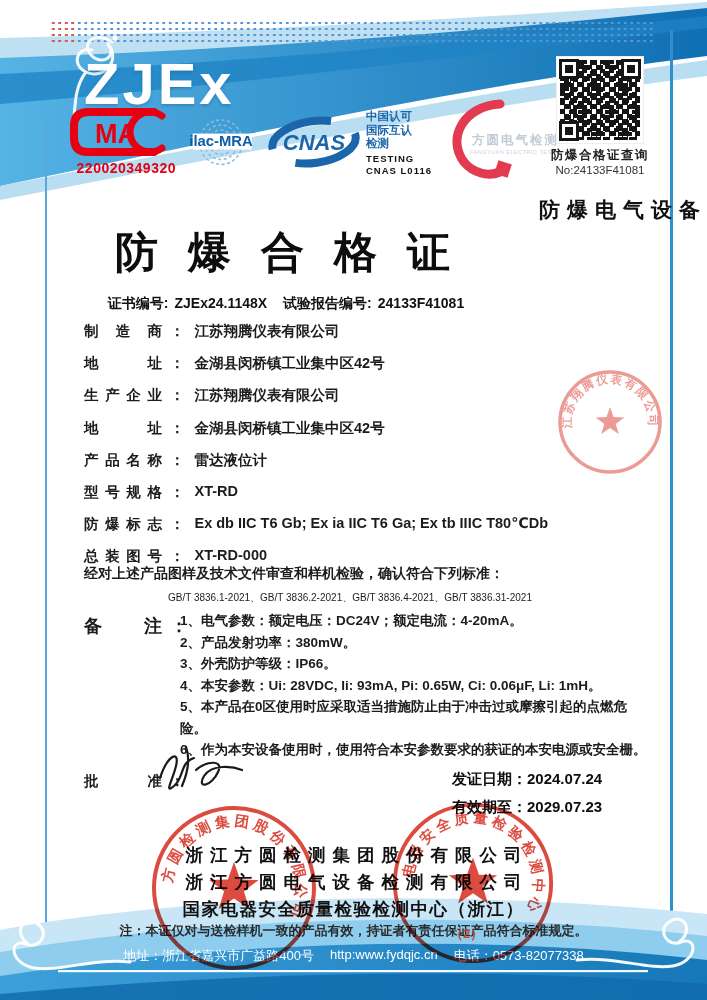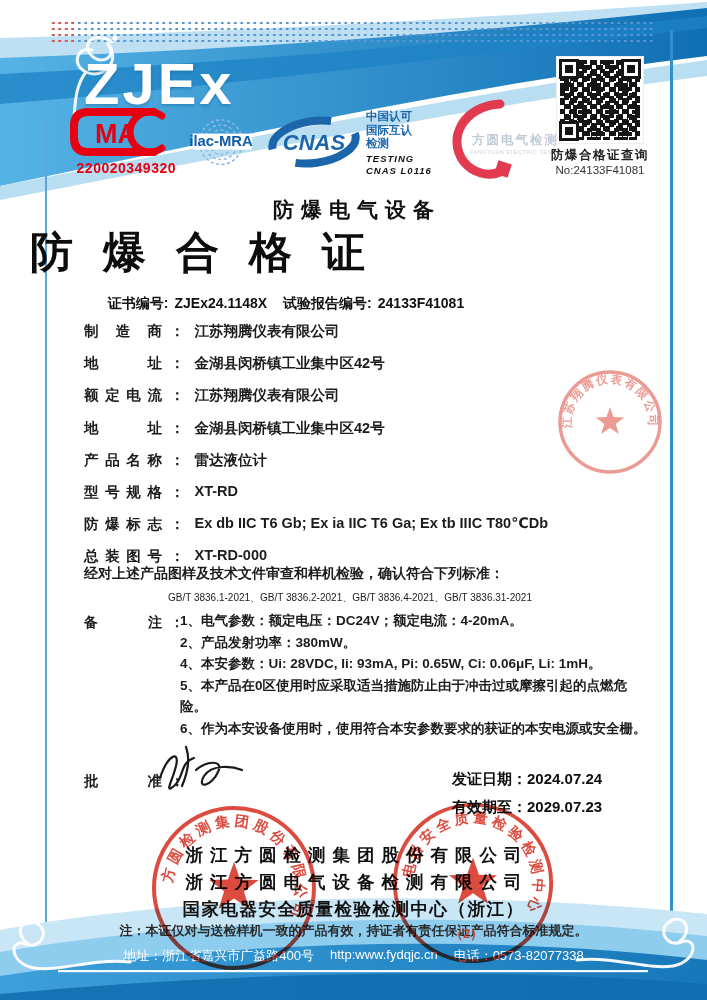--- a/index.html
+++ b/index.html
@@ -21,53 +21,53 @@
   .brand{position:absolute;left:84px;top:50px;z-index:2;font-size:58px;font-weight:bold;
          color:#ffffff;letter-spacing:3px;text-shadow:0 2px 3px rgba(16,90,140,.35);}
   
   .logo-cma{position:absolute;left:66px;top:106px;z-index:2;width:104px;}
   .cma-number{position:absolute;left:60px;top:160px;width:116px;z-index:2;text-align:right;
               color:#e60012;font-weight:bold;font-size:14px;letter-spacing:.5px;}
   .logo-ilac{position:absolute;left:184px;top:104px;z-index:2;}
   .logo-cnas{position:absolute;left:268px;top:110px;z-index:2;width:170px;height:70px;}
   .cnas-emblem{position:absolute;left:0;top:6px;}
   .cnas-cn{position:absolute;left:98px;top:0;color:#1b66ab;font-weight:bold;font-size:11.5px;line-height:13.5px;}
-  .cnas-testing{position:absolute;left:98px;top:43px;color:#111;font-weight:bold;font-size:9.5px;line-height:11.5px;letter-spacing:1px;font-style:italic;}
+  .cnas-testing{position:absolute;left:98px;top:43px;color:#111;font-weight:bold;font-size:9.5px;line-height:11.5px;letter-spacing:1px;}
   .logo-fy{position:absolute;left:428px;top:96px;z-index:2;width:135px;height:95px;}
   .fy-cn{position:absolute;left:44px;top:36px;color:#c2ccd8;font-size:12.5px;font-weight:bold;letter-spacing:2px;}
   .fy-en{position:absolute;left:42px;top:53px;color:#c9d3de;font-size:5.5px;letter-spacing:.5px;}
   
   .qr{position:absolute;left:556px;top:56px;z-index:2;width:86px;height:86px;background:#fff;border:1px solid #eee;}
   .qr-pattern{position:absolute;inset:3px;
     background:
       repeating-conic-gradient(#151515 0% 25%, rgba(0,0,0,0) 0% 50%) 0 0/9px 9px,
       repeating-conic-gradient(#151515 0% 25%, rgba(0,0,0,0) 0% 50%) 4px 5px/13px 11px;}
   .qr-finder{position:absolute;width:14px;height:14px;border:3.5px solid #151515;background:#fff;}
   .qr-finder::after{content:"";position:absolute;left:3px;top:3px;width:8px;height:8px;background:#151515;}
   .qr-f-tl{left:2px;top:2px;} .qr-f-tr{right:2px;top:2px;} .qr-f-bl{left:2px;bottom:2px;}
   .qr-caption{position:absolute;left:542px;top:147px;width:116px;z-index:2;text-align:center;
               font-size:12.5px;font-weight:bold;color:#222;letter-spacing:1.5px;}
   .qr-number{position:absolute;left:542px;top:164px;width:116px;z-index:2;text-align:center;
              font-size:11.5px;color:#333;}
   
-  .title-category{position:absolute;left:0;top:196px;width:707px;z-index:2;text-align:center;
+  .title-category{position:absolute;left:0;top:196px;width:707px;z-index:2;text-align:right;
                   font-size:21px;font-weight:bold;letter-spacing:7px;text-indent:7px;color:#111;}
-  .title-main{position:absolute;left:0;top:224px;width:565px;z-index:2;
+  .title-main{position:absolute;left:0;top:224px;width:565px;z-index:2;text-align:center;
               font-size:43px;font-weight:bold;letter-spacing:30px;text-indent:30px;color:#0d0d0d;}
   .cert-line{position:absolute;left:0;top:295px;width:572px;z-index:2;display:flex;justify-content:center;
              font-size:14px;font-weight:bold;color:#111;}
   .cert-line .gap-s{margin-right:6px;} .cert-line .gap-l{margin-right:16px;}
   
   .fields{position:absolute;left:84px;top:322px;z-index:2;}
   .frow{display:flex;margin-bottom:13.2px;font-size:14.5px;font-weight:600;}
   .flabel{display:inline-block;width:78px;text-align:justify;text-align-last:justify;}
   .fcolon{margin:0 10px 0 8px;}
   .statement{position:absolute;left:84px;top:565px;z-index:2;font-size:14px;font-weight:600;}
   .standards{position:absolute;left:168px;top:591px;z-index:2;font-size:10px;font-weight:400;}
-  .remarks-label{position:absolute;left:84px;top:614px;z-index:2;display:flex;font-size:14px;font-weight:600;}
+  .remarks-label{position:absolute;left:84px;top:614px;z-index:2;display:flex;font-size:18px;font-weight:600;}
   .remarks-items{position:absolute;left:180px;top:610px;width:471px;z-index:2;
                  font-size:13.5px;font-weight:600;line-height:21.5px;}
   
   .approve-row{position:absolute;left:84px;top:772px;z-index:2;display:flex;font-size:14.5px;font-weight:600;}
   .signature{position:absolute;left:146px;top:742px;z-index:2;}
   .dates{position:absolute;left:452px;top:770px;z-index:2;font-size:15px;font-weight:bold;color:#0d0d0d;}
   .dates .drow{margin-bottom:9px;display:flex;}
   
   .issuer{position:absolute;left:0;width:707px;z-index:4;text-align:center;font-weight:bold;color:#111;font-size:17.5px;}
   .issuer-0{top:843px;letter-spacing:7px;text-indent:7px;}
@@ -195,21 +195,21 @@
       <span class="flabel">制造商</span>
       <span class="fcolon">：</span>
       <span>江苏翔腾仪表有限公司</span>
     </div>
     <div class="frow">
       <span class="flabel">地址</span>
       <span class="fcolon">：</span>
       <span>金湖县闵桥镇工业集中区42号</span>
     </div>
     <div class="frow">
-      <span class="flabel">额定电流</span>
+      <span class="flabel">生产企业</span>
       <span class="fcolon">：</span>
       <span>江苏翔腾仪表有限公司</span>
     </div>
     <div class="frow">
       <span class="flabel">地址</span>
       <span class="fcolon">：</span>
       <span>金湖县闵桥镇工业集中区42号</span>
     </div>
     <div class="frow">
       <span class="flabel">产品名称</span>
@@ -236,20 +236,21 @@
   <div class="statement">经对上述产品图样及技术文件审查和样机检验，确认符合下列标准：</div>
   <div class="standards">GB/T 3836.1-2021、GB/T 3836.2-2021、GB/T 3836.4-2021、GB/T 3836.31-2021</div>
 
   <div class="remarks-label">
     <span class="flabel">备注</span>
     <span class="fcolon">：</span>
   </div>
   <div class="remarks-items">
     <div>1、电气参数：额定电压：DC24V；额定电流：4-20mA。</div>
     <div>2、产品发射功率：380mW。</div>
+    <div>3、外壳防护等级：IP66。</div>
     <div>4、本安参数：Ui: 28VDC, Ii: 93mA, Pi: 0.65W, Ci: 0.06μF, Li: 1mH。</div>
     <div>5、本产品在0区使用时应采取适当措施防止由于冲击过或摩擦引起的点燃危险。</div>
     <div>6、作为本安设备使用时，使用符合本安参数要求的获证的本安电源或安全栅。</div>
   </div>
 
   <div class="approve-row">
     <span class="flabel">批准</span>
     <span class="fcolon">：</span>
   </div>
   <svg class="signature" width="110" height="62" viewBox="0 0 110 62">

